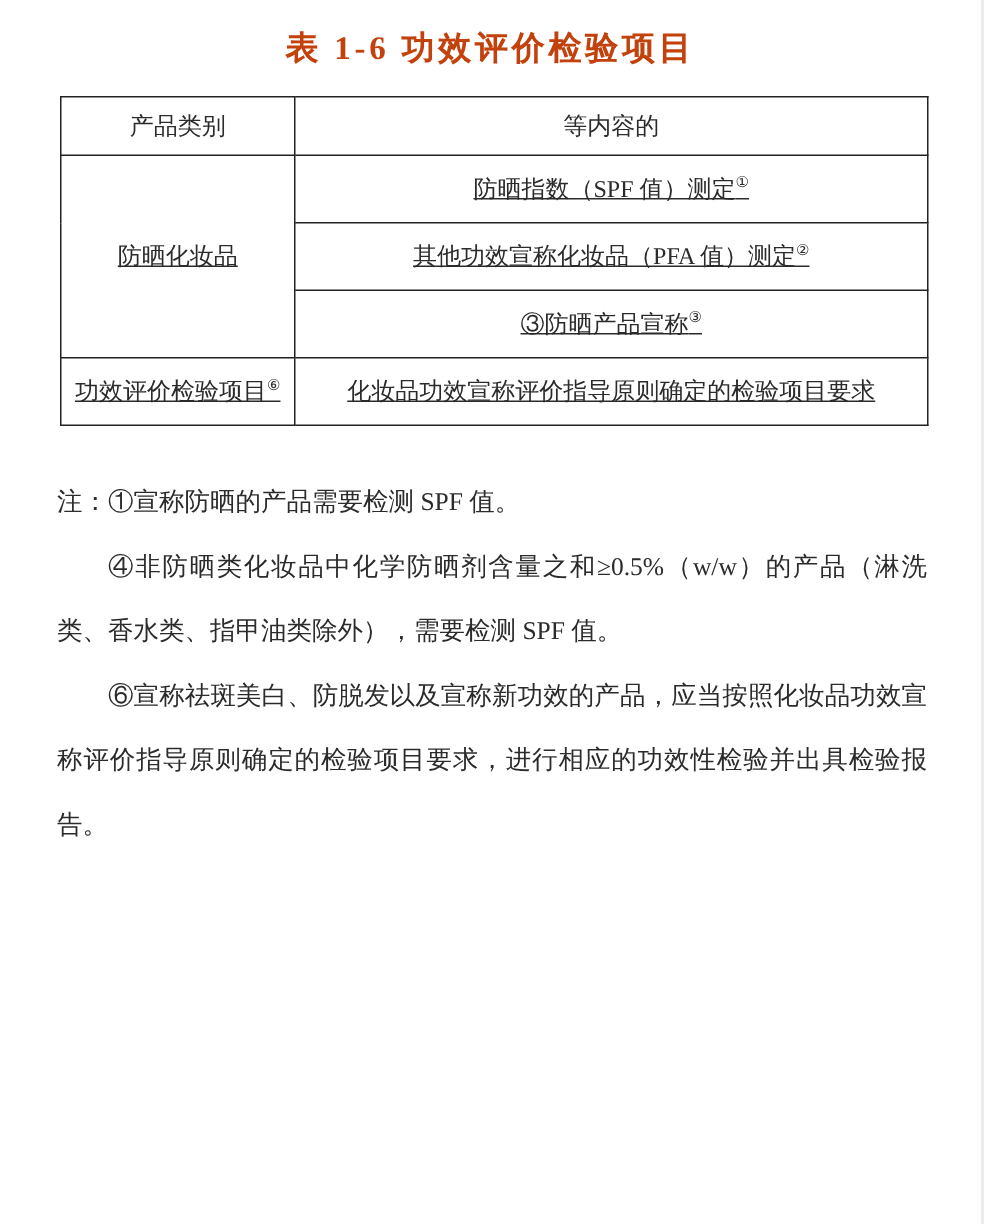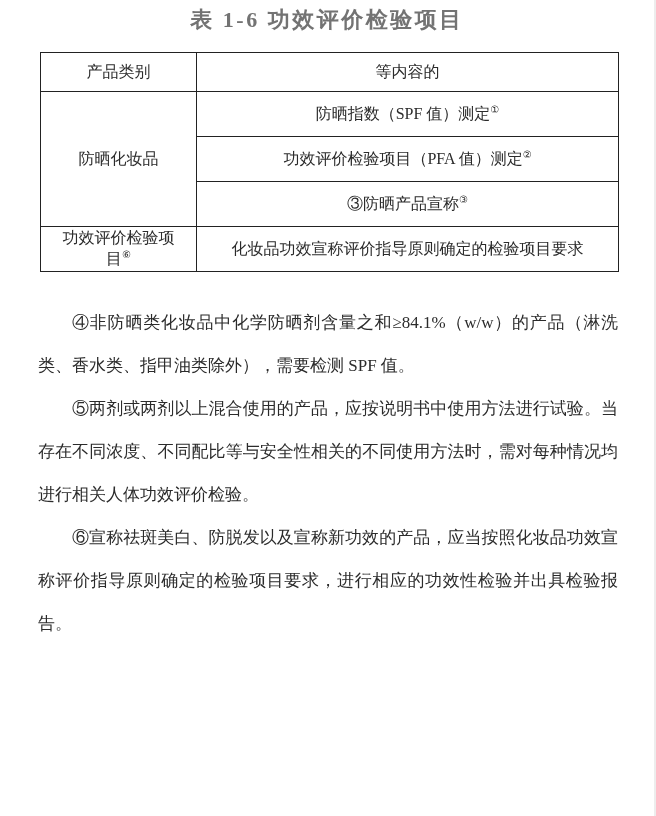--- a/index.html
+++ b/index.html
@@ -12,45 +12,45 @@
     width: 656px;
     height: 816px;
     background: #ffffff;
     color: #2b2b2b;
     font-family: "Liberation Serif", "DejaVu Serif", serif;
     box-sizing: border-box;
     overflow: hidden;
     border-right: 2px solid #ededed;
   }
   .title {
-    padding-top: 5px;
+    padding-top: 17px;
     text-align: center;
     font-size: 22px;
     font-weight: 700;
     letter-spacing: 2.5px;
-    color: #737373;
+    color: #c2410c;
   }
   table.efficacy {
     border-collapse: collapse;
     table-layout: fixed;
     margin: 17px 0 0 40px;
     width: 578px;
   }
   table.efficacy col.c1 { width: 156px; }
   table.efficacy col.c2 { width: 422px; }
   table.efficacy td {
     border: 1.5px solid #222222;
     text-align: center;
     vertical-align: middle;
     font-size: 16px;
-    padding: 0 16px;
+    padding: 0 6px;
     color: #2b2b2b;
   }
   tr.hrow td { height: 38px; }
-  tr.irow td { height: 44px; }
+  tr.irow td { height: 44px; text-decoration: underline; }
   sup {
     font-size: 10px;
     line-height: 0;
     vertical-align: super;
   }
   .notes {
     margin: 29px 36px 0 38px;
     font-size: 17px;
     line-height: 43px;
     text-align: justify;
@@ -74,31 +74,31 @@
     <tbody>
       <tr class="hrow">
         <td>产品类别</td>
         <td>等内容的</td>
       </tr>
       <tr class="irow">
         <td rowspan="3">防晒化妆品</td>
         <td><span>防晒指数（SPF 值）测定</span><sup>①</sup></td>
       </tr>
       <tr class="irow">
-        <td><span>功效评价检验项目（PFA 值）测定</span><sup>②</sup></td>
+        <td><span>其他功效宣称化妆品（PFA 值）测定</span><sup>②</sup></td>
       </tr>
       <tr class="irow">
         <td><span>③防晒产品宣称</span><sup>③</sup></td>
       </tr>
       <tr class="irow">
         <td><span>功效评价检验项目</span><sup>⑥</sup></td>
         <td>化妆品功效宣称评价指导原则确定的检验项目要求</td>
       </tr>
     </tbody>
   </table>
 
   <div class="notes">
-    <p class="indent">④非防晒类化妆品中化学防晒剂含量之和≥84.1%（w/w）的产品（淋洗类、香水类、指甲油类除外），需要检测 SPF 值。</p>
-    <p class="indent">⑤两剂或两剂以上混合使用的产品，应按说明书中使用方法进行试验。当存在不同浓度、不同配比等与安全性相关的不同使用方法时，需对每种情况均进行相关人体功效评价检验。</p>
+    <p>注：①宣称防晒的产品需要检测 SPF 值。</p>
+    <p class="indent">④非防晒类化妆品中化学防晒剂含量之和≥0.5%（w/w）的产品（淋洗类、香水类、指甲油类除外），需要检测 SPF 值。</p>
     <p class="indent">⑥宣称祛斑美白、防脱发以及宣称新功效的产品，应当按照化妆品功效宣称评价指导原则确定的检验项目要求，进行相应的功效性检验并出具检验报告。</p>
   </div>
 
 </div>
 
 </body></html>

